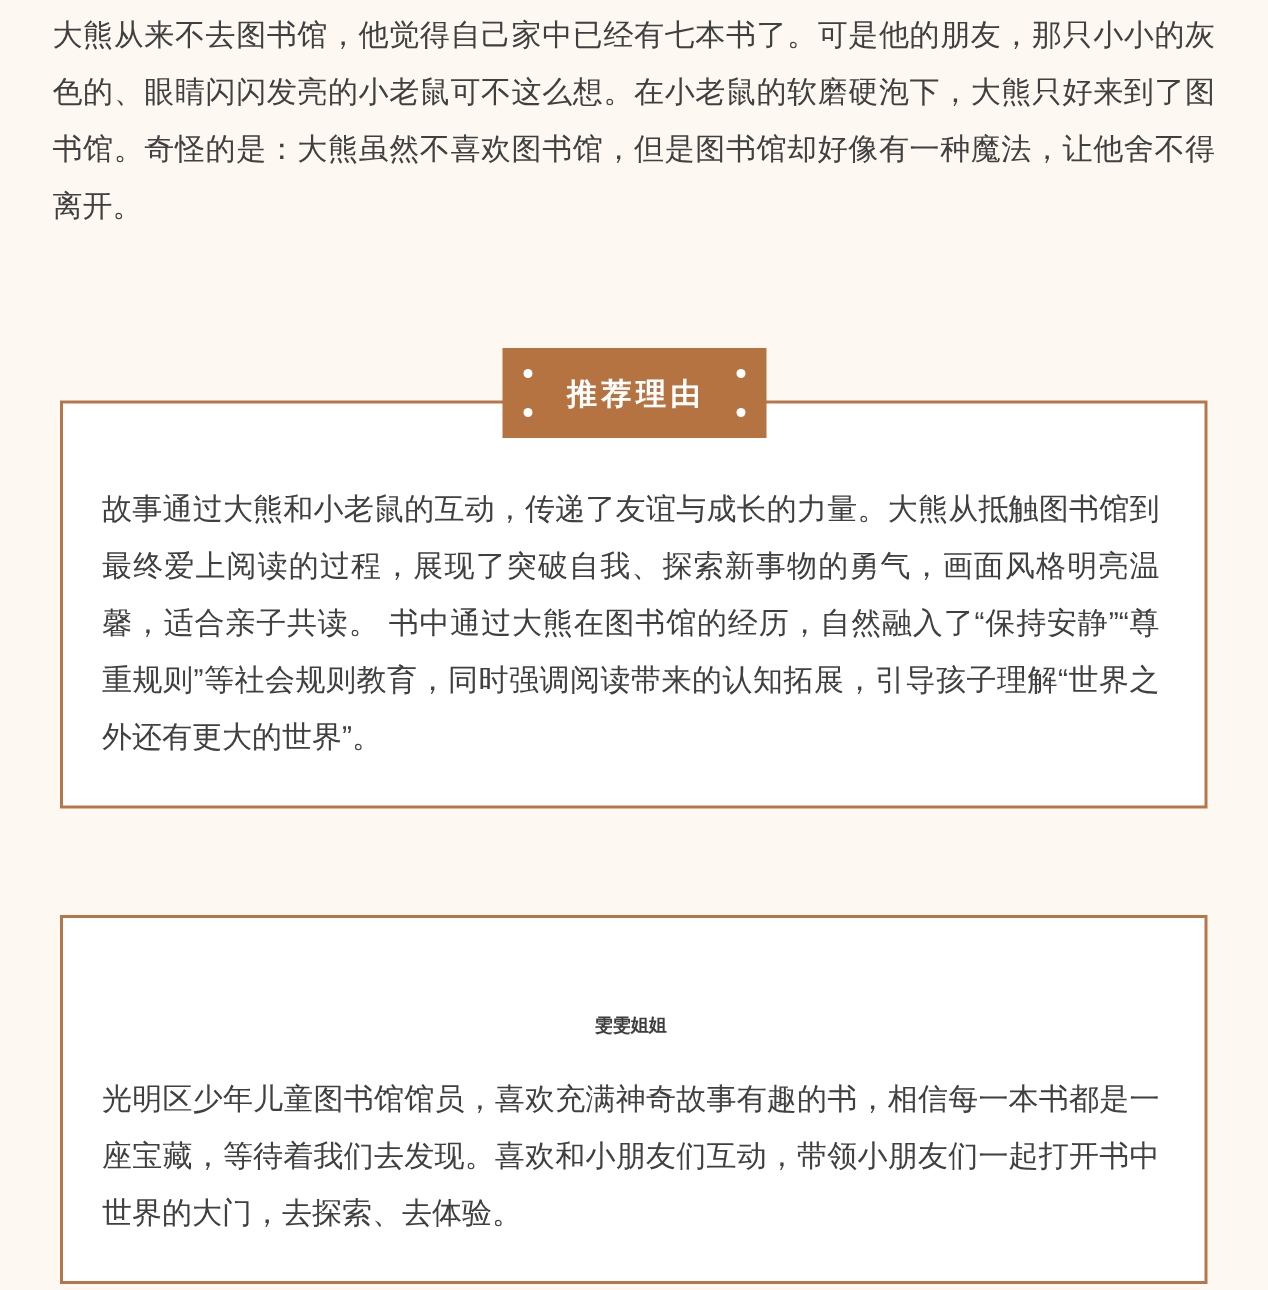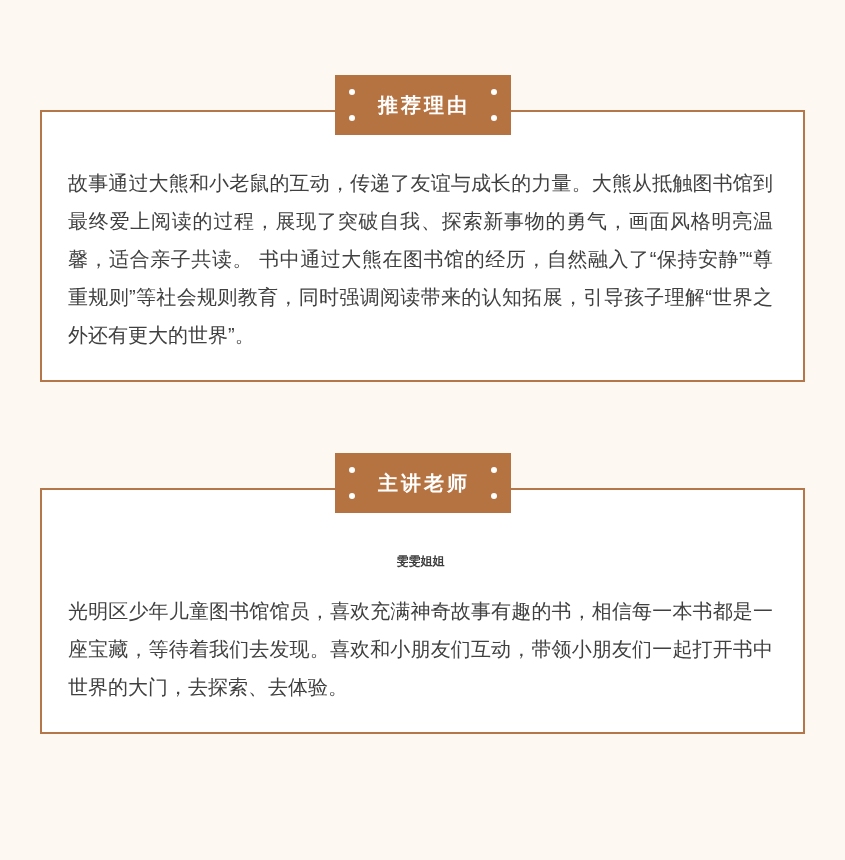--- a/index.html
+++ b/index.html
@@ -85,41 +85,35 @@
     font-weight: bold;
     text-align: center;
     color: #3d3d3d;
   }
 </style>
 </head>
 <body>
 
 <div class="page">
 
+  <p class="intro">大熊从来不去图书馆，他觉得自己家中已经有七本书了。可是他的朋友，那只小小的灰色的、眼睛闪闪发亮的小老鼠可不这么想。在小老鼠的软磨硬泡下，大熊只好来到了图书馆。奇怪的是：大熊虽然不喜欢图书馆，但是图书馆却好像有一种魔法，让他舍不得离开。</p>
 
   <section class="section section-recommendation">
     <div class="badge">
       <span class="dot dot-tl"></span>
       <span class="dot dot-tr"></span>
       <span class="dot dot-bl"></span>
       <span class="dot dot-br"></span>
       <span class="badge-label">推荐理由</span>
     </div>
     <div class="panel">
       <p class="panel-text">故事通过大熊和小老鼠的互动，传递了友谊与成长的力量。大熊从抵触图书馆到最终爱上阅读的过程，展现了突破自我、探索新事物的勇气，画面风格明亮温馨，适合亲子共读。 书中通过大熊在图书馆的经历，自然融入了“保持安静”“尊重规则”等社会规则教育，同时强调阅读带来的认知拓展，引导孩子理解“世界之外还有更大的世界”。</p>
     </div>
   </section>
 
   <section class="section section-teacher">
-    <div class="badge">
-      <span class="dot dot-tl"></span>
-      <span class="dot dot-tr"></span>
-      <span class="dot dot-bl"></span>
-      <span class="dot dot-br"></span>
-      <span class="badge-label">主讲老师</span>
-    </div>
     <div class="panel">
       <h3 class="teacher-name">雯雯姐姐</h3>
       <p class="panel-text">光明区少年儿童图书馆馆员，喜欢充满神奇故事有趣的书，相信每一本书都是一座宝藏，等待着我们去发现。喜欢和小朋友们互动，带领小朋友们一起打开书中世界的大门，去探索、去体验。</p>
     </div>
   </section>
 
 </div>
 
 </body></html>

